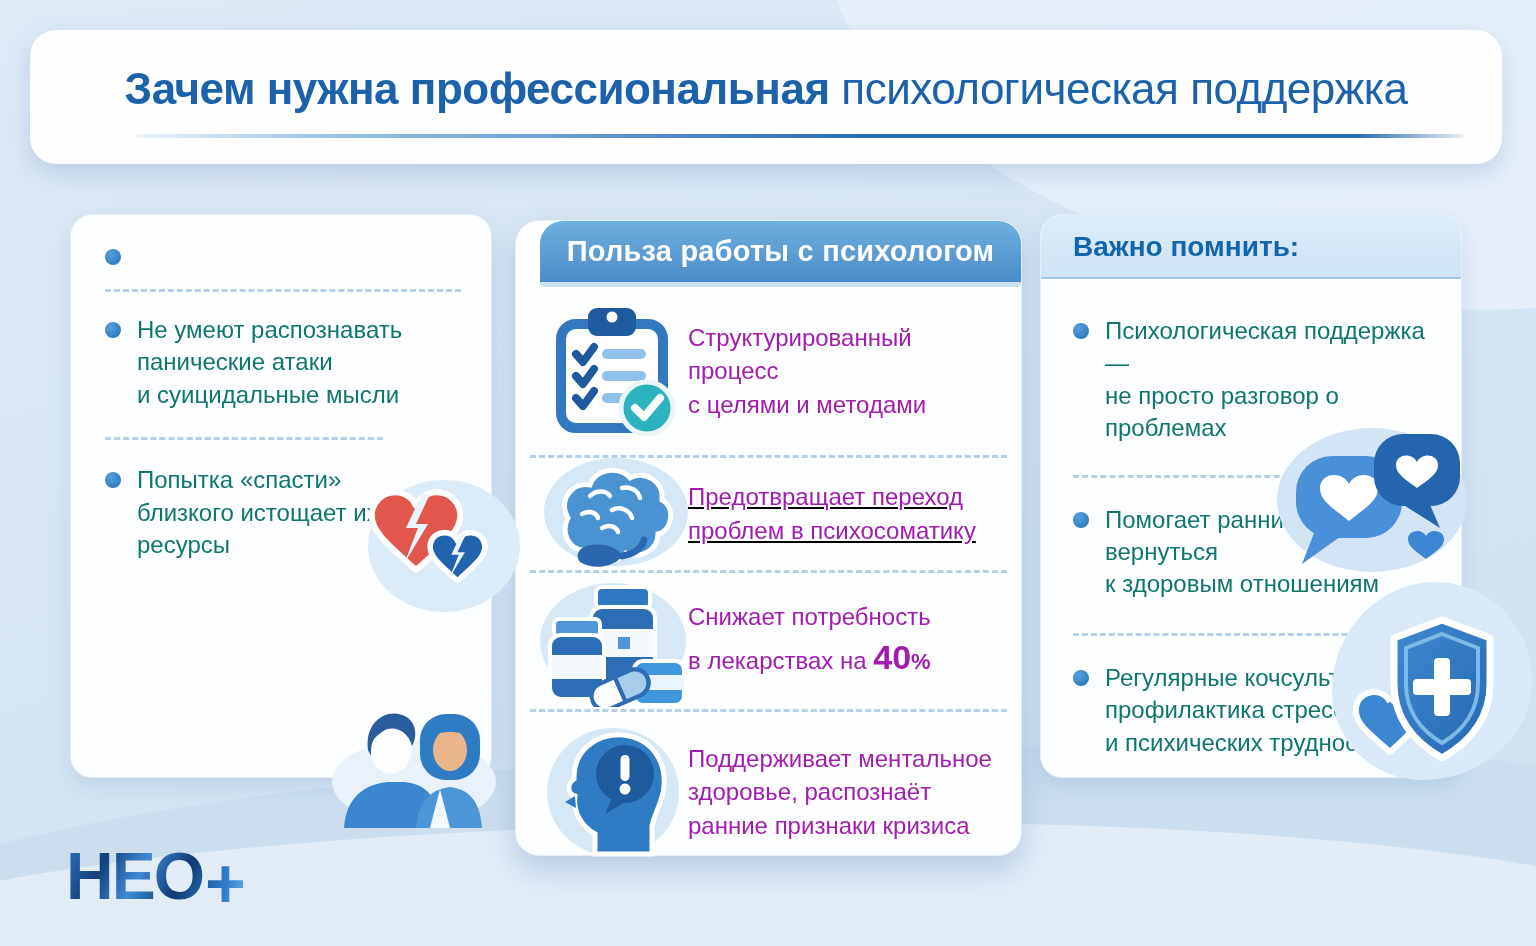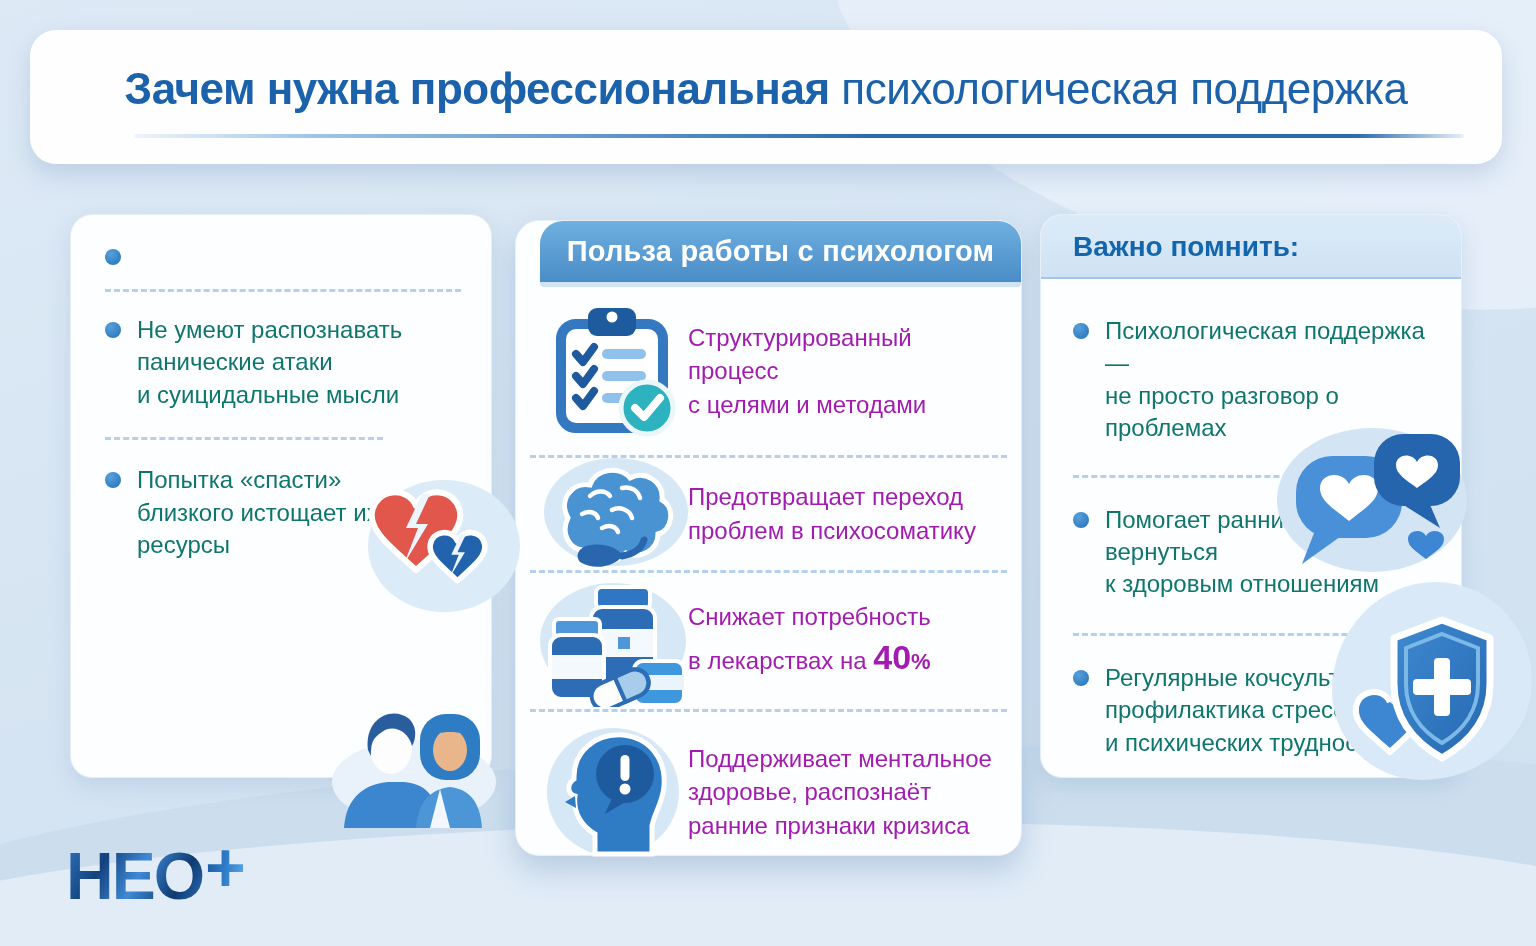--- a/index.html
+++ b/index.html
@@ -49,37 +49,37 @@
   .card-mid{left:515px;top:220px;width:505px;height:634px;border-radius:24px;
             box-shadow:0 14px 30px rgba(90,130,180,.30);}
   .mid-head{height:66px;border-radius:23px 23px 4px 4px;display:flex;align-items:center;justify-content:center;
             background:linear-gradient(180deg,#6fb0e0,#4a8cc7);border-bottom:5px solid #cfe3f2;
             color:#ffffff;font-weight:700;font-size:29px;letter-spacing:.2px;box-sizing:border-box;margin-left:24px;}
   .mid-row{display:flex;align-items:center;padding:0 18px 0 22px;}
   .mid-icon{flex:0 0 150px;display:flex;align-items:center;justify-content:center;}
   .mid-text{font-size:24px;color:#a21caf;line-height:1.4;white-space:pre-line;}
   .mid-stat{font-size:34px;font-weight:700;}
   .mid-unit{font-size:22px;font-weight:700;}
-  .mr1{height:168px;}.mr2{height:112px;}.mr3{height:136px;}.mr4{height:160px;}
+  .mr1{height:168px;}.mr2{height:112px;text-decoration:underline;}.mr3{height:136px;}.mr4{height:160px;}
   .mid-div{margin:0 14px;}
 
   
   .card-right{left:1040px;top:214px;width:420px;height:562px;}
   .card-right .side-head{height:64px;padding:14px 0 0 32px;box-sizing:border-box;}
   .card-right .body{padding:36px 22px 0 32px;}
   .rc-div1{margin:30px 0 26px 0;width:252px;}
   .rc-div2{margin:32px 0 26px 0;width:364px;}
 
   
   .illu{position:absolute;z-index:4;}
   .blob-shield{position:absolute;z-index:3;left:1332px;top:582px;width:200px;height:198px;
       background:#d9e9f7;border-radius:52% 48% 55% 45%/55% 50% 50% 45%;}
 
   
-  .logo{position:absolute;z-index:4;left:66px;top:838px;display:flex;align-items:flex-start;}
+  .logo{position:absolute;z-index:4;left:66px;top:838px;display:flex;align-items:flex-end;}
   .logo-neo{font-size:66px;font-weight:700;letter-spacing:-2px;
      background:linear-gradient(118deg,#2f78c4 0%,#14417c 28%,#3f8ad6 52%,#0f3a70 78%,#2f78c4 100%);
      -webkit-background-clip:text;background-clip:text;color:transparent;}
   .logo-plus{font-size:70px;font-weight:700;margin-left:2px;line-height:60px;
      background:linear-gradient(100deg,#1c5ca6 10%,#2f7cc9 50%,#5aa7e6 90%);
      -webkit-background-clip:text;background-clip:text;color:transparent;}
 </style>
 </head>
 <body>
 

